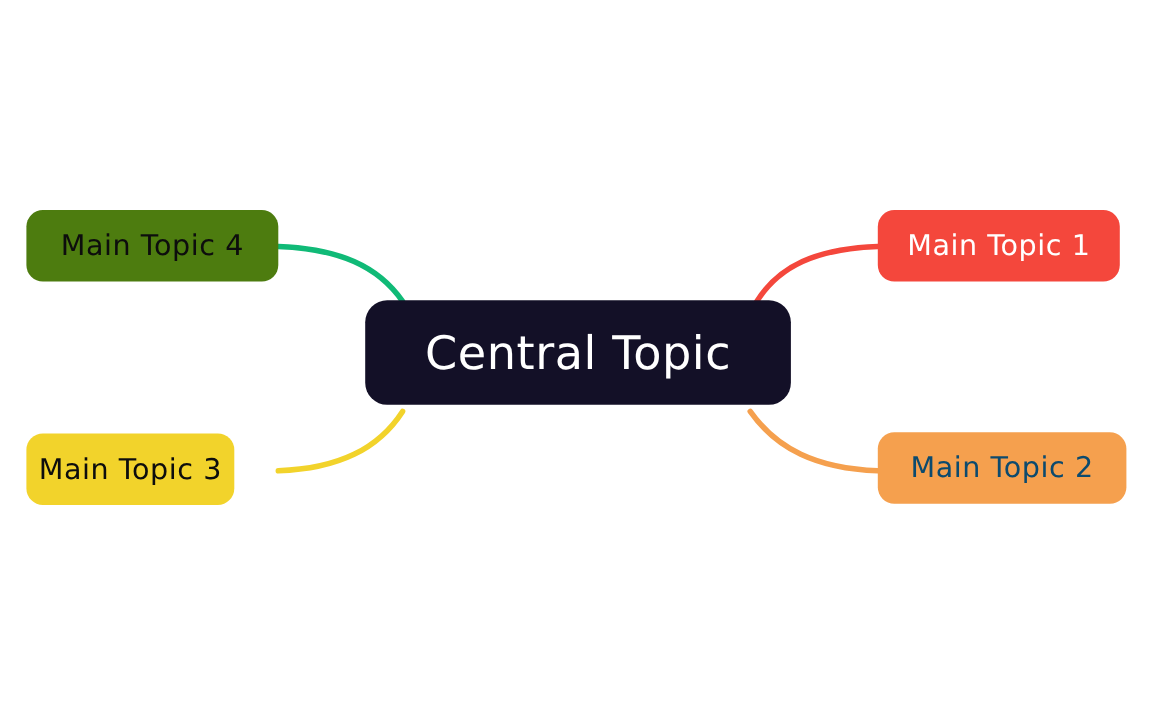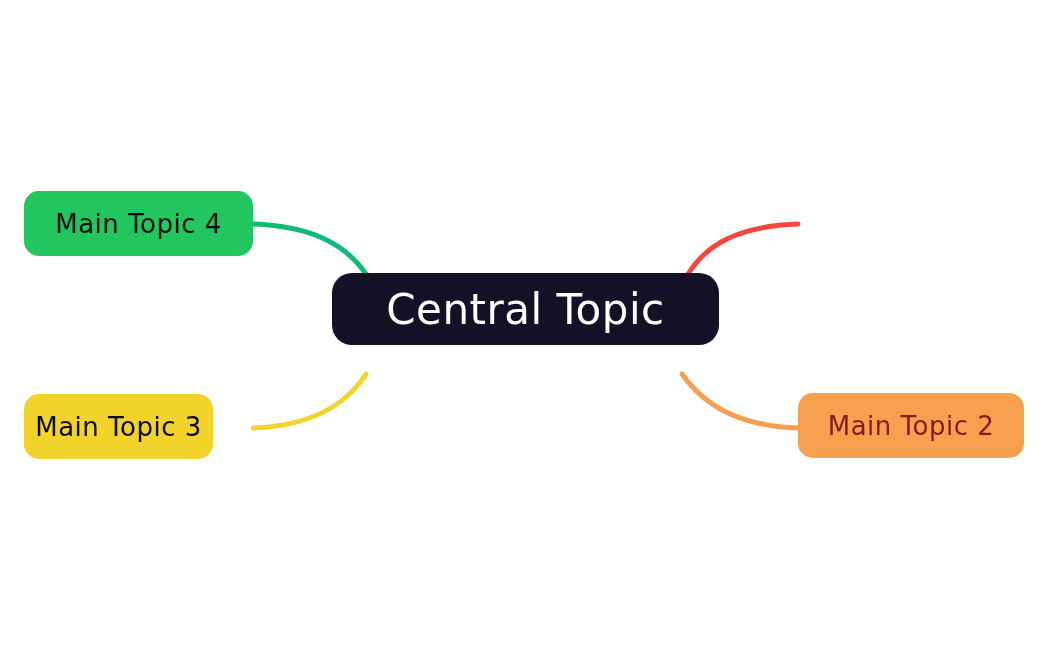--- a/index.html
+++ b/index.html
@@ -38,21 +38,21 @@
     user-select: none;
   }
   .node .label {
     white-space: nowrap;
     letter-spacing: 0.5px;
   }
   .central-node {
     left: 332px;
     top: 273px;
     width: 387px;
-    height: 72px;
+    height: 95px;
     border-radius: 20px;
     font-size: 42px;
     font-weight: 500;
   }
   .topic-node {
     height: 65px;
     border-radius: 15px;
     font-size: 26px;
     font-weight: 500;
   }
@@ -70,26 +70,29 @@
     <path d="M 798 224 C 742 226 708 242 688 274" style="stroke: rgb(244, 71, 60);"></path>
     <path d="M 798 428 C 742 426 706 408 682 374" style="stroke: rgb(245, 160, 78);"></path>
     <path d="M 253 428 C 308 426 344 408 366 374" style="stroke: rgb(242, 211, 43);"></path>
     <path d="M 253 224 C 308 226 344 242 366 274" style="stroke: rgb(16, 186, 119);"></path>
   </svg>
 
   <div class="node central-node" style="background: rgb(19, 16, 39); color: rgb(255, 255, 255);">
     <span class="label">Central Topic</span>
   </div>
 
+  <div class="node topic-node topic-1" style="background: rgb(244, 71, 60); color: rgb(255, 255, 255);">
+    <span class="label">Main Topic 1</span>
+  </div>
 
-  <div class="node topic-node topic-2" style="background: rgb(245, 160, 78); color: #7f1d1d;">
+  <div class="node topic-node topic-2" style="background: rgb(245, 160, 78); color: #0c4a6e;">
     <span class="label">Main Topic 2</span>
   </div>
 
   <div class="node topic-node topic-3" style="background: rgb(242, 211, 43); color: rgb(13, 13, 13);">
     <span class="label">Main Topic 3</span>
   </div>
 
-  <div class="node topic-node topic-4" style="background: #22c55e; color: rgb(13, 13, 13); text-align: right;">
+  <div class="node topic-node topic-4" style="background: #4d7c0f; color: rgb(13, 13, 13); text-align: right;">
     <span class="label">Main Topic 4</span>
   </div>
 
 </div>
 
 </body></html>

